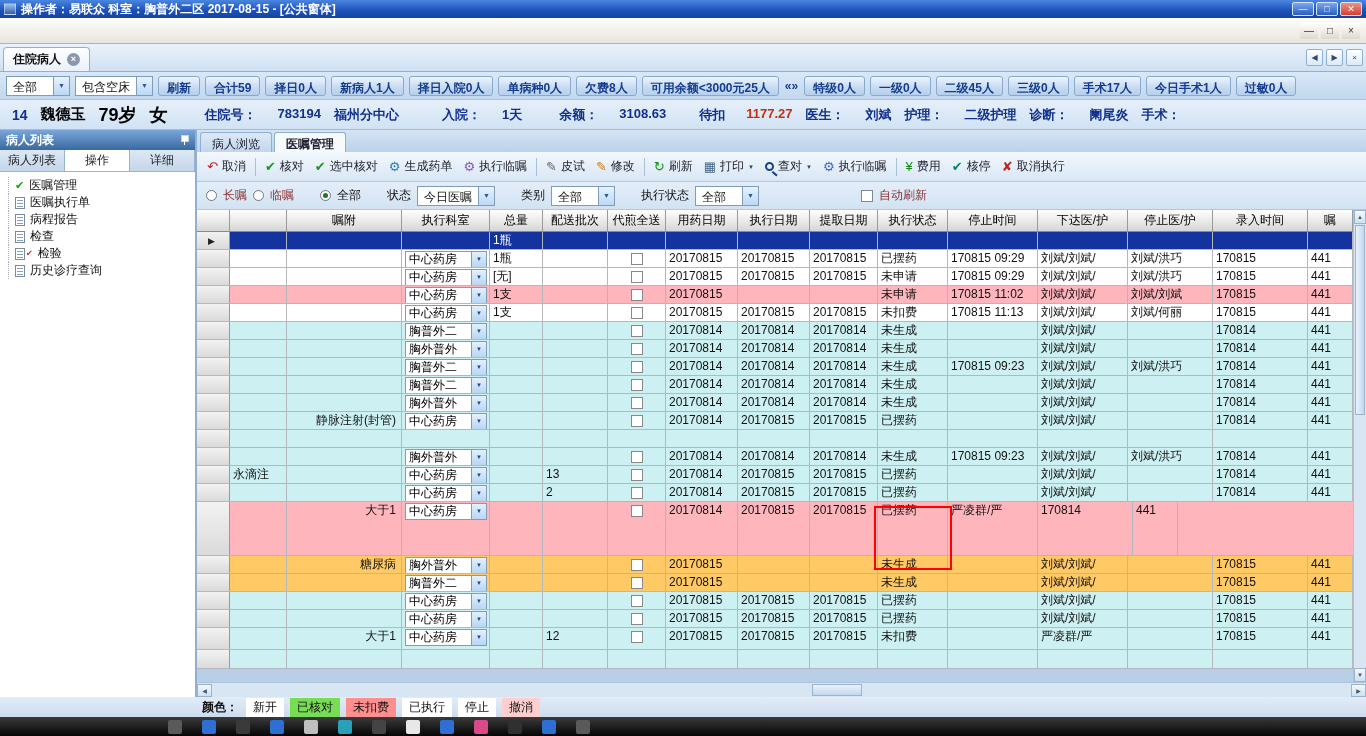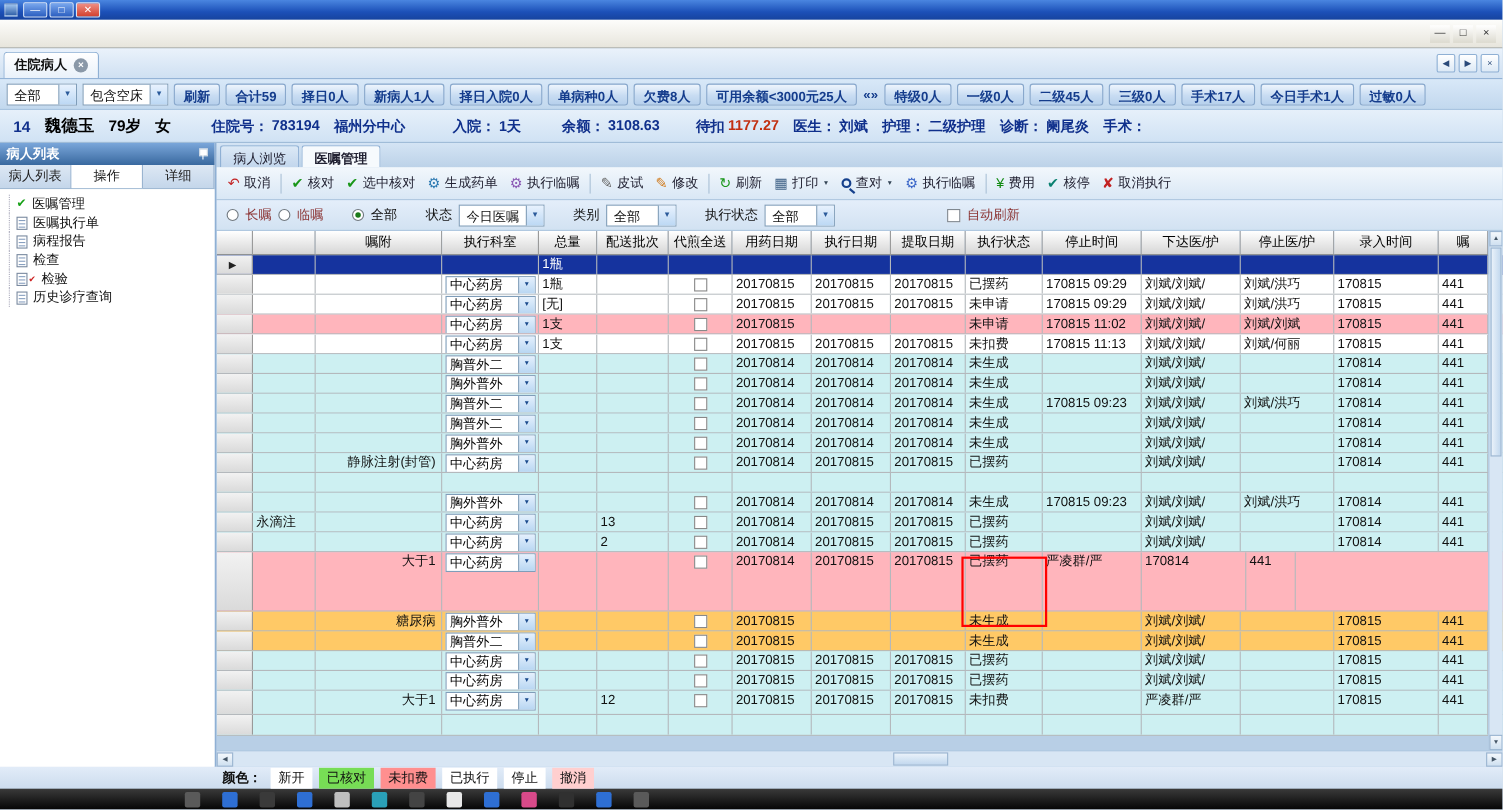--- a/index.html
+++ b/index.html
@@ -29,23 +29,23 @@
 .stats-group{display:flex;align-items:center;gap:5px;}
 .xcombo{display:flex;height:20px;background:#fff;border:1px solid #7f9db9;}
 .xcombo-t{padding:2px 6px 0 6px;min-width:46px;white-space:nowrap;}
 .xcombo-a{width:16px;background:linear-gradient(#e8f2fe,#bcd8f4);border-left:1px solid #7f9db9;font-size:7px;color:#2a5a9a;display:flex;align-items:center;justify-content:center;}
 .sbtn{height:20px;padding:3px 8px 0;background:linear-gradient(#eef5fd,#c8dcf2 55%,#b6d0ec);border:1px solid #89a8cc;border-radius:3px;color:#143c8c;font-weight:bold;white-space:nowrap;}
 .more-arrows{color:#143c8c;font-weight:bold;font-size:12px;padding:0 1px;}
 
 .patientbar{height:30px;background:linear-gradient(#e6f0fa,#d0e2f4);display:flex;align-items:center;gap:13px;padding:0 12px;border-bottom:1px solid #a0bcd8;color:#10308c;font-weight:bold;font-size:13px;white-space:nowrap;}
 .pb-bed{font-size:14px;}
 .pb-name{color:#000;font-size:15px;}
-.pb-age,.pb-sex{color:#000;font-size:14px;}
+.pb-age,.pb-sex{color:#000;font-size:18px;}
 .pb-red{color:#c22f10;}
-.pb-pair{display:flex;gap:3px;}
+.pb-pair{display:flex;gap:21px;}
 
 .content{display:flex;height:567px;}
 
 .sidebar{width:197px;background:#f0f4f8;border-right:2px solid #8fb0d4;display:flex;flex-direction:column;}
 .side-caption{height:20px;background:linear-gradient(#7aa6da,#39699f);color:#fff;font-weight:bold;display:flex;align-items:center;padding:0 6px;}
 .pin{margin-left:auto;width:9px;height:10px;position:relative;}
 .pin:before{content:"";position:absolute;left:1px;top:0;width:6px;height:5px;background:#fff;border:1px solid #c8d4e0;}
 .pin:after{content:"";position:absolute;left:4px;top:6px;width:1px;height:4px;background:#fff;}
 .side-filter{height:24px;display:flex;align-items:center;gap:4px;padding:0 5px;background:linear-gradient(#f8fafc,#e2eaf2);border-bottom:1px solid #c0d0e0;}
 .cb{width:12px;height:12px;background:#fff;border:1px solid #808890;display:inline-block;flex:none;}
@@ -112,20 +112,21 @@
 
 .redbox{position:absolute;left:874px;top:506px;width:78px;height:64px;border:2px solid #f00;z-index:50;pointer-events:none;}
 </style>
 </head>
 <body>
 
 <div class="screen">
 
   <div class="titlebar">
     <span class="app-icon"></span>
+    <span class="title-text">操作者：易联众 科室：胸普外二区 2017-08-15 - [公共窗体]</span>
     <span class="win-btns">
       <span class="wbtn">—</span>
       <span class="wbtn">□</span>
       <span class="wbtn close">✕</span>
     </span>
   </div>
 
   <div class="menubar">
     <span class="mdi-btns">
       <span class="mdibtn">—</span>

